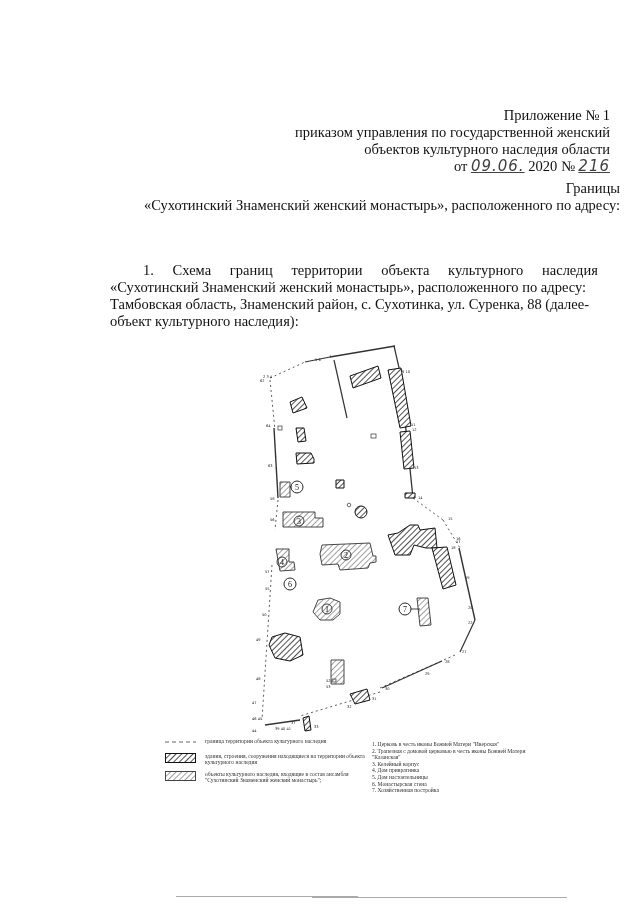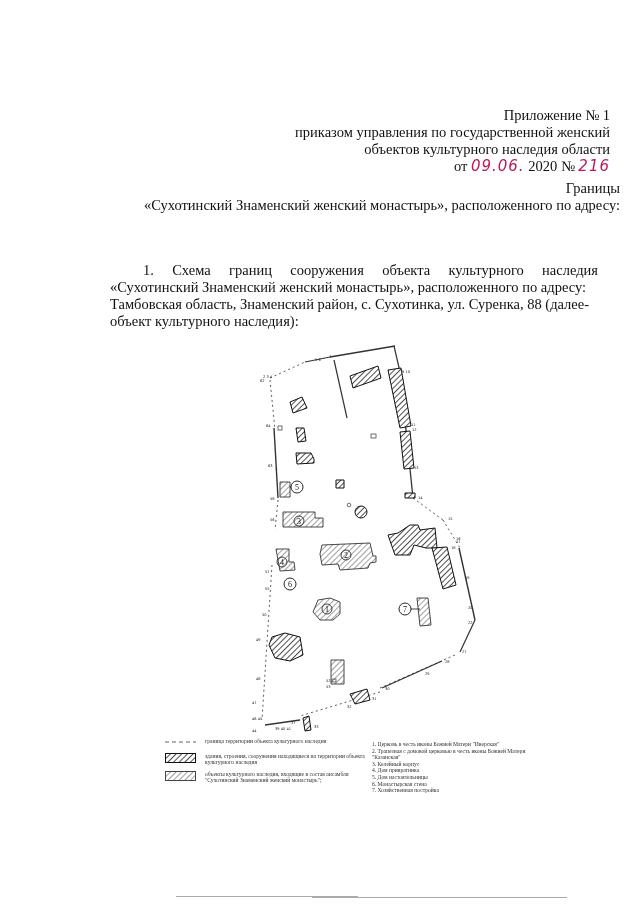--- a/index.html
+++ b/index.html
@@ -1,18 +1,18 @@
 <!DOCTYPE html>
 <html><head>
 <meta charset="utf-8">
 <style>
   html, body { margin:0; padding:0; background:#fff; }
   body { width:640px; height:905px; position:relative; overflow:hidden; font-family:"Liberation Serif", "DejaVu Serif", serif; color:#111; }
   .approval { position:absolute; left:270px; top:79px; width:340px; text-align:right; font-size:14.5px; line-height:17px;margin-top:28px; }
-  .approval .sign { display:inline-block; font-family:"DejaVu Sans", sans-serif; font-style:italic; font-size:15px; letter-spacing:1px; color:#be185d; }
+  .approval .sign { display:inline-block; font-family:"DejaVu Sans", sans-serif; font-style:italic; font-size:15px; letter-spacing:1px; color:#404040;text-decoration:underline; }
   .title { position:absolute; left:80px; top:180px; width:540px; text-align:right; font-size:14.5px; line-height:17px; }
   .para { position:absolute; left:110px; top:262px; width:488px; font-size:14.5px; line-height:17px; text-align:justify; }
   .para .first { display:flex; justify-content:space-between; padding-left:33px; }
   .scheme { position:absolute; left:0; top:0; width:640px; height:905px; pointer-events:none; }
   .legend-left { position:absolute; left:165px; top:738px; width:200px; font-size:5.6px; line-height:6.4px; color:#333; font-family:"Liberation Serif", serif; }
   .legend-row { display:flex; margin-bottom:5px; }
   .legend-sym { width:31px; height:10px; margin-right:9px; flex:none; }
   .legend-right { position:absolute; left:372px; top:741px; width:160px; font-size:5.6px; line-height:6.6px; color:#333; font-family:"Liberation Serif", serif; }
   .legend-right div { white-space:nowrap; }
   .bottom-line { position:absolute; left:176px; top:896px; width:182px; height:1px; background:#aaa; }
@@ -37,21 +37,21 @@
 <div class="title">
   <div>Границы</div>
   <div>«Сухотинский Знаменский женский монастырь», расположенного по адресу:</div>
 </div>
 
 <div class="para">
   <div class="first">
     <span>1.</span>
     <span>Схема</span>
     <span>границ</span>
-    <span>сооружения</span>
+    <span>территории</span>
     <span>объекта</span>
     <span>культурного</span>
     <span>наследия</span>
   </div>
   <div>«Сухотинский Знаменский женский монастырь», расположенного по адресу:</div>
   <div>Тамбовская область, Знаменский район, с. Сухотинка, ул. Суренка, 88 (далее-</div>
   <div>объект культурного наследия):</div>
 </div>
 
 <svg class="scheme" viewBox="0 0 640 905" xmlns="http://www.w3.org/2000/svg">

